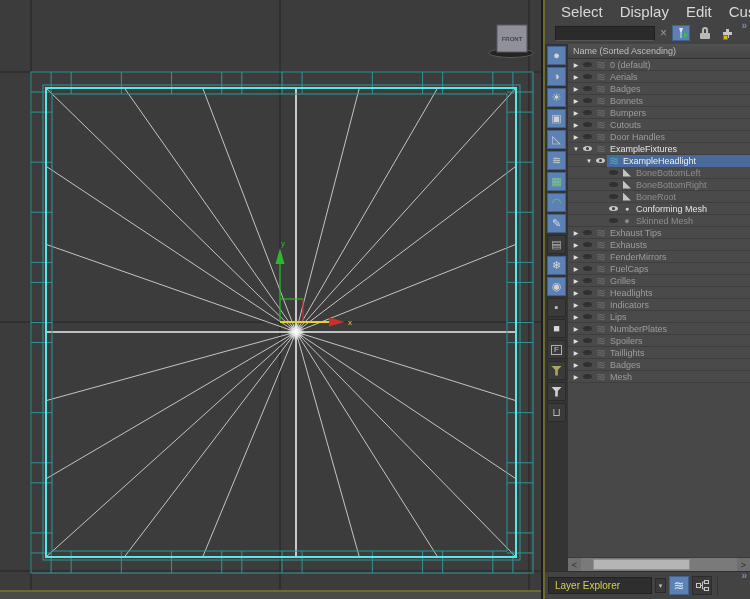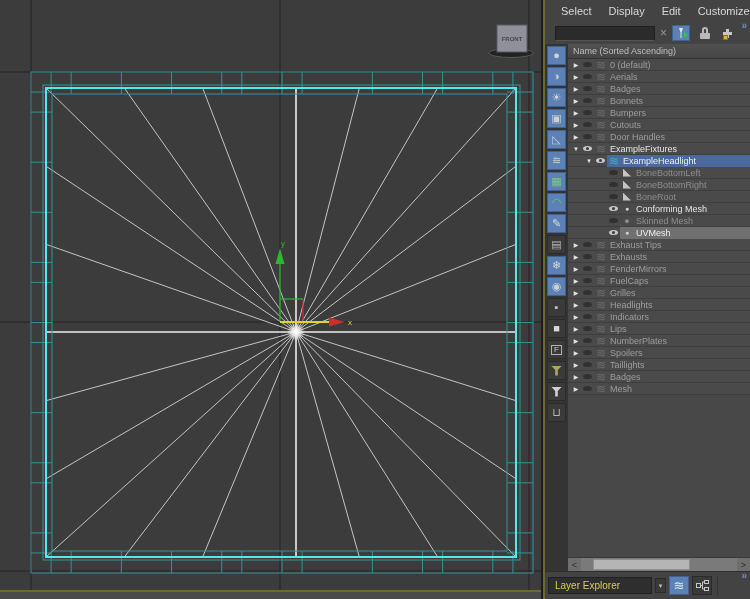--- a/index.html
+++ b/index.html
@@ -10,21 +10,21 @@
   #viewport{position:absolute;left:0;top:0;width:541px;height:590px;}
   #viewport svg{display:block;}
   #vp-bottom-border{position:absolute;left:0;top:590px;width:541px;height:2px;background:#6b6b2d;}
   #vp-bottom-strip{position:absolute;left:0;top:592px;width:541px;height:7px;background:#4a4a4a;}
   #divider-dark{position:absolute;left:541px;top:0;width:2px;height:599px;background:#1c1c1c;}
   #divider-olive{position:absolute;left:543px;top:0;width:2px;height:599px;background:#6b6b2d;}
 
   
   #panel{position:absolute;left:545px;top:0;width:205px;height:599px;background:#434343;display:flex;flex-direction:column;}
   #menubar{height:22px;display:flex;align-items:center;padding-left:16px;gap:17px;flex:none;}
-  .menu-item{font-size:11px;color:#d8d8d8;cursor:default;}
+  .menu-item{font-size:15px;color:#d8d8d8;cursor:default;}
   #searchrow{height:22px;display:flex;align-items:center;padding-left:10px;gap:4px;flex:none;position:relative;}
   #search-input{width:100px;height:15px;background:#2b2b2b;border:1px solid #1f1f1f;border-bottom-color:#555;color:#cfcfcf;font-size:10px;padding:0 3px;}
   .clear-x{color:#9a9a9a;font-size:12px;line-height:12px;padding:0 1px;}
   .sq-btn{width:18px;height:16px;display:flex;align-items:center;justify-content:center;background:transparent;border:none;position:relative;}
   .sq-btn.blue{background:#5c82b5;border:1px solid #44618c;}
   .chev{color:#6c8fc3;font-size:10px;font-weight:bold;position:absolute;right:3px;top:-2px;}
   .funnel{display:inline-block;width:11px;height:10px;clip-path:polygon(0 0,100% 0,62% 45%,62% 100%,38% 100%,38% 45%);}
   .funnel.white{background:#e6e6e6;}
   .funnel.olive{background:#a8a860;}
   .funnel.lt{background:#d0d0d0;}
@@ -445,31 +445,20 @@
               <span class="arrow"></span>
               <span class="eye dark">
                 <i></i>
               </span>
               <span class="main">
                 <span class="ticon dot-dim">●</span>
                 <span class="lbl dim">Skinned Mesh</span>
               </span>
             </div>
             <div class="row">
-              <span style="width: 29px; flex: 0 0 auto;"></span>
-              <span class="arrow"></span>
-              <span class="eye bright">
-                <i></i>
-              </span>
-              <span class="main sel-gray">
-                <span class="ticon dot-bright">●</span>
-                <span class="lbl bright">UVMesh</span>
-              </span>
-            </div>
-            <div class="row">
               <span style="width: 3px; flex: 0 0 auto;"></span>
               <span class="arrow">▶</span>
               <span class="eye dark">
                 <i></i>
               </span>
               <span class="main">
                 <span class="ticon stack">≋</span>
                 <span class="lbl normal">Exhaust Tips</span>
               </span>
             </div>

